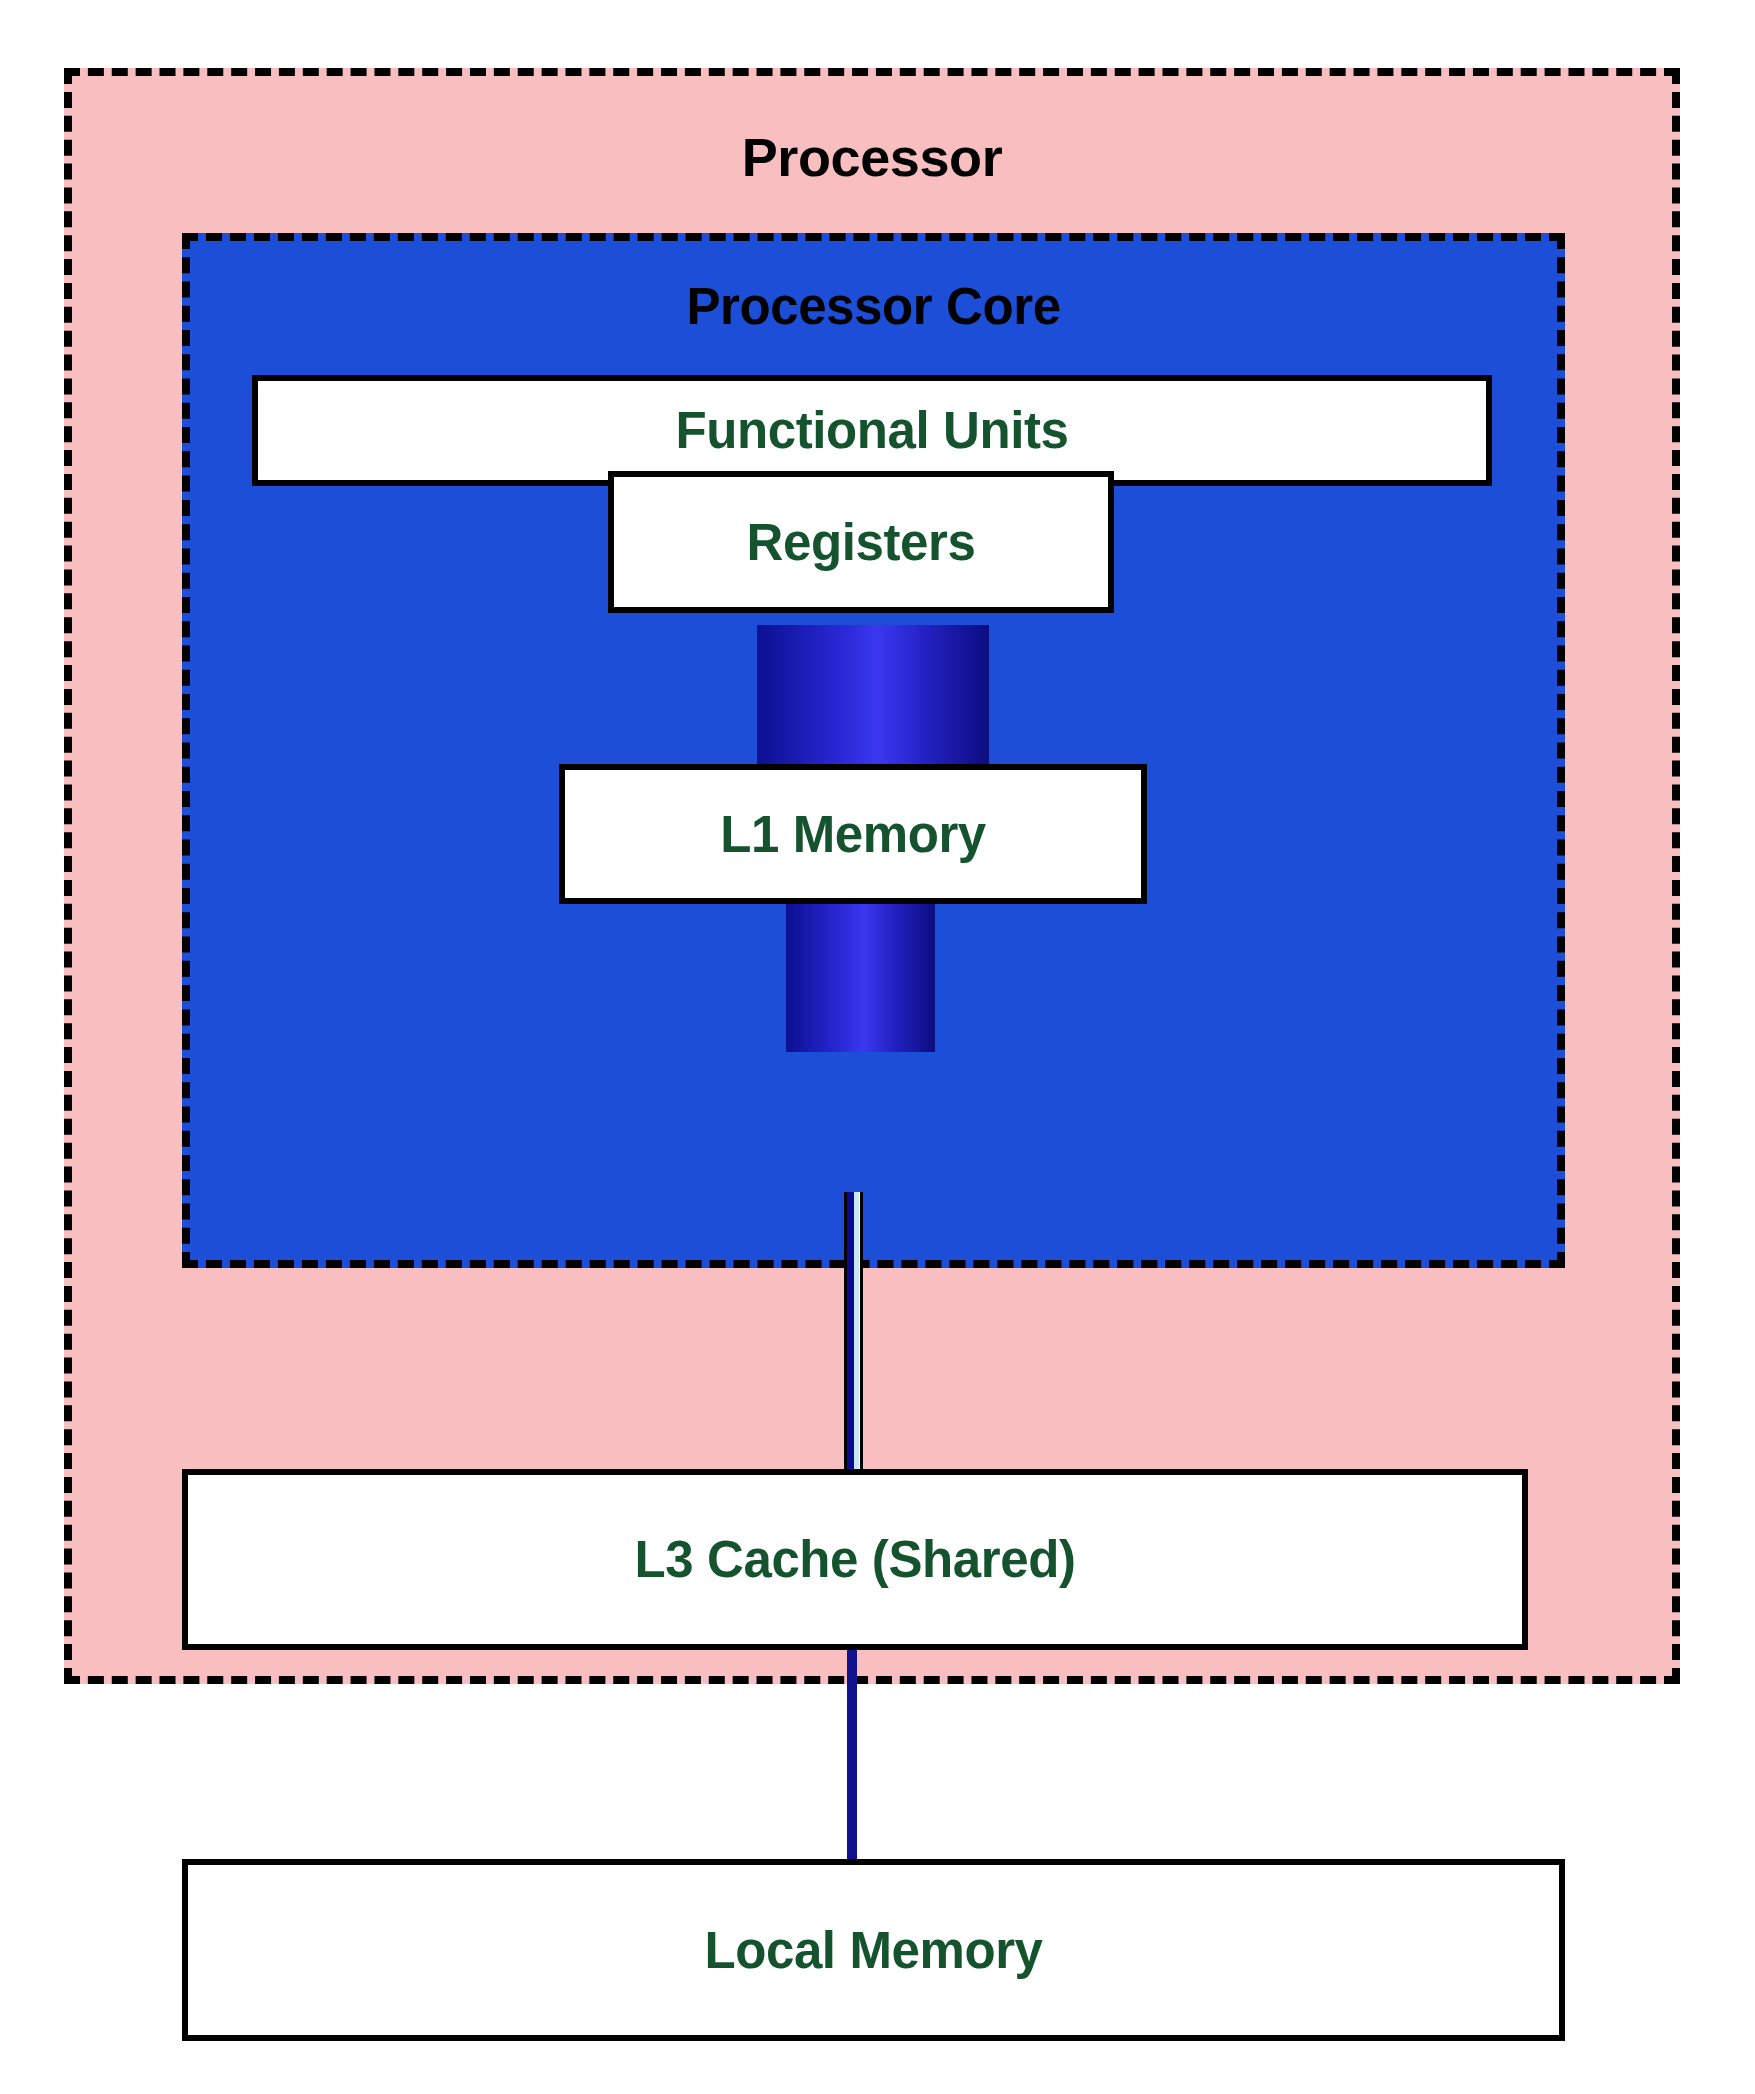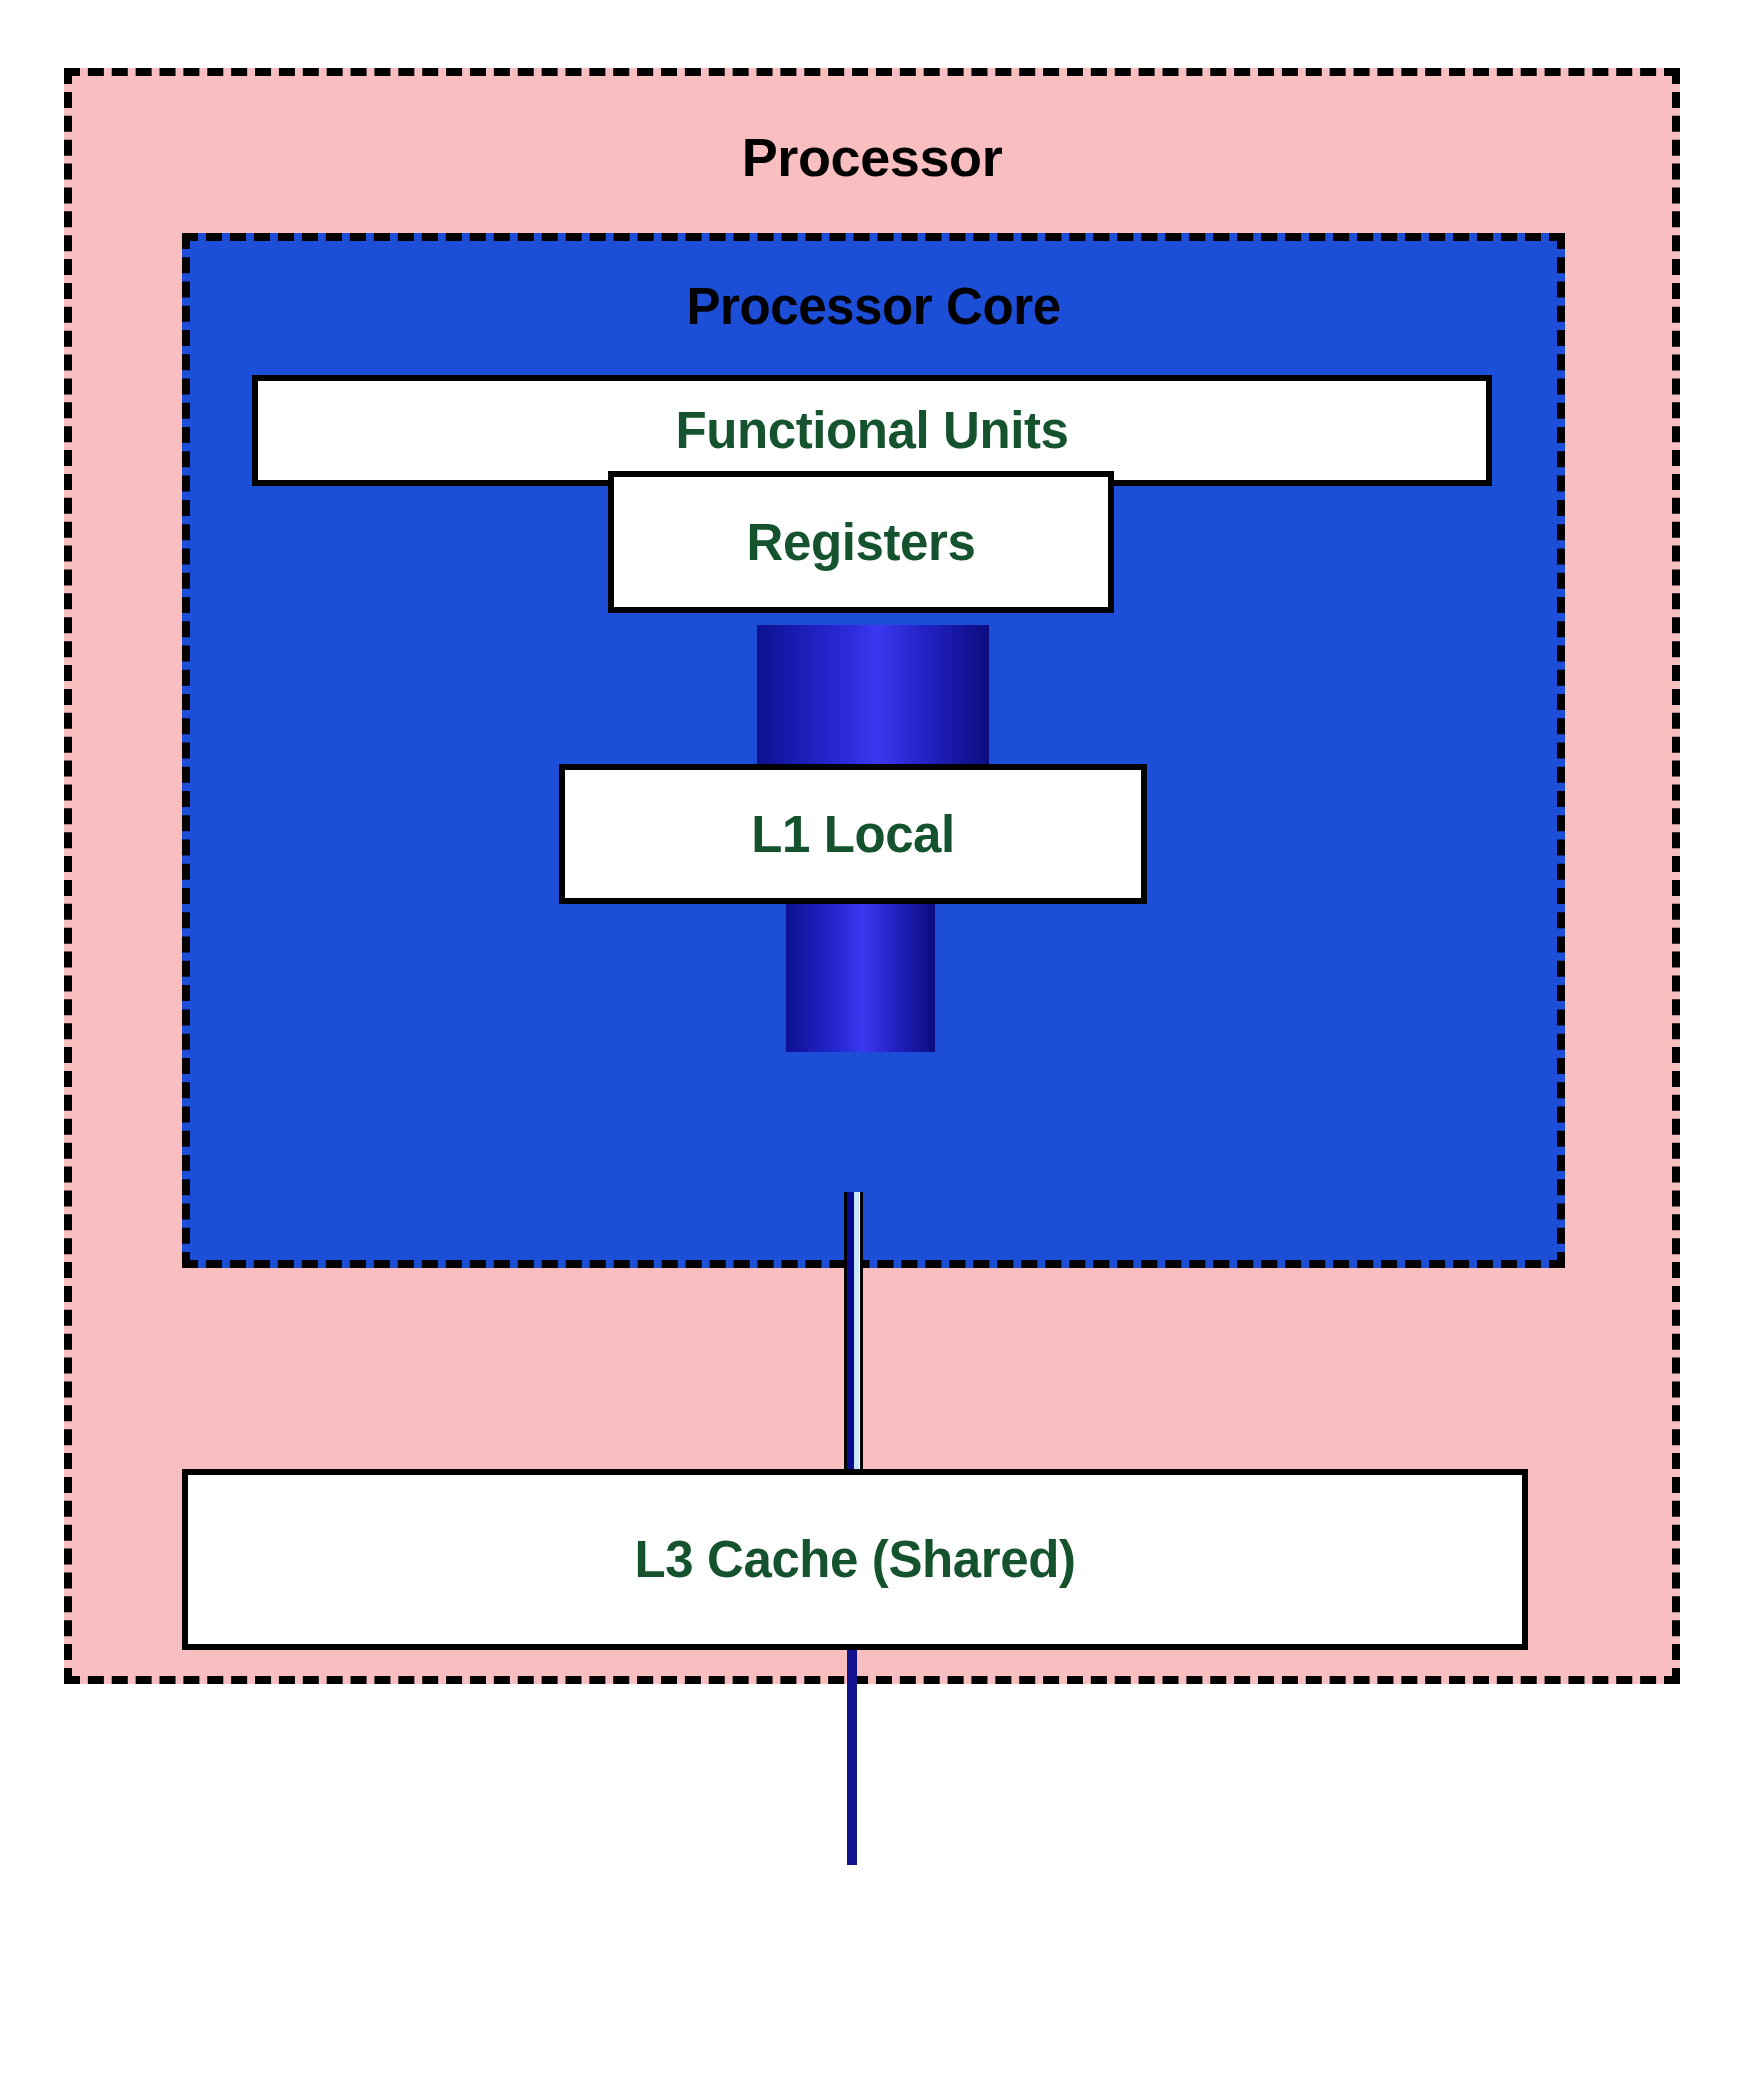--- a/index.html
+++ b/index.html
@@ -208,23 +208,26 @@
 
   <div id="functional-units-box" class="abs solid-box">
     <span class="box-label">Functional Units</span>
   </div>
 
   <div id="registers-box" class="abs solid-box">
     <span class="box-label">Registers</span>
   </div>
 
   <div id="l1-cache-box" class="abs solid-box">
-    <span class="box-label">L1 Local</span>
+    <span class="box-label">L1 Memory</span>
   </div>
 
 
   <div id="l3-cache-box" class="abs solid-box">
     <span class="box-label">L3 Cache (Shared)</span>
   </div>
 
+  <div id="local-memory-box" class="abs solid-box">
+    <span class="box-label">Local Memory</span>
+  </div>
 
 </div>
 
 
 </body></html>

